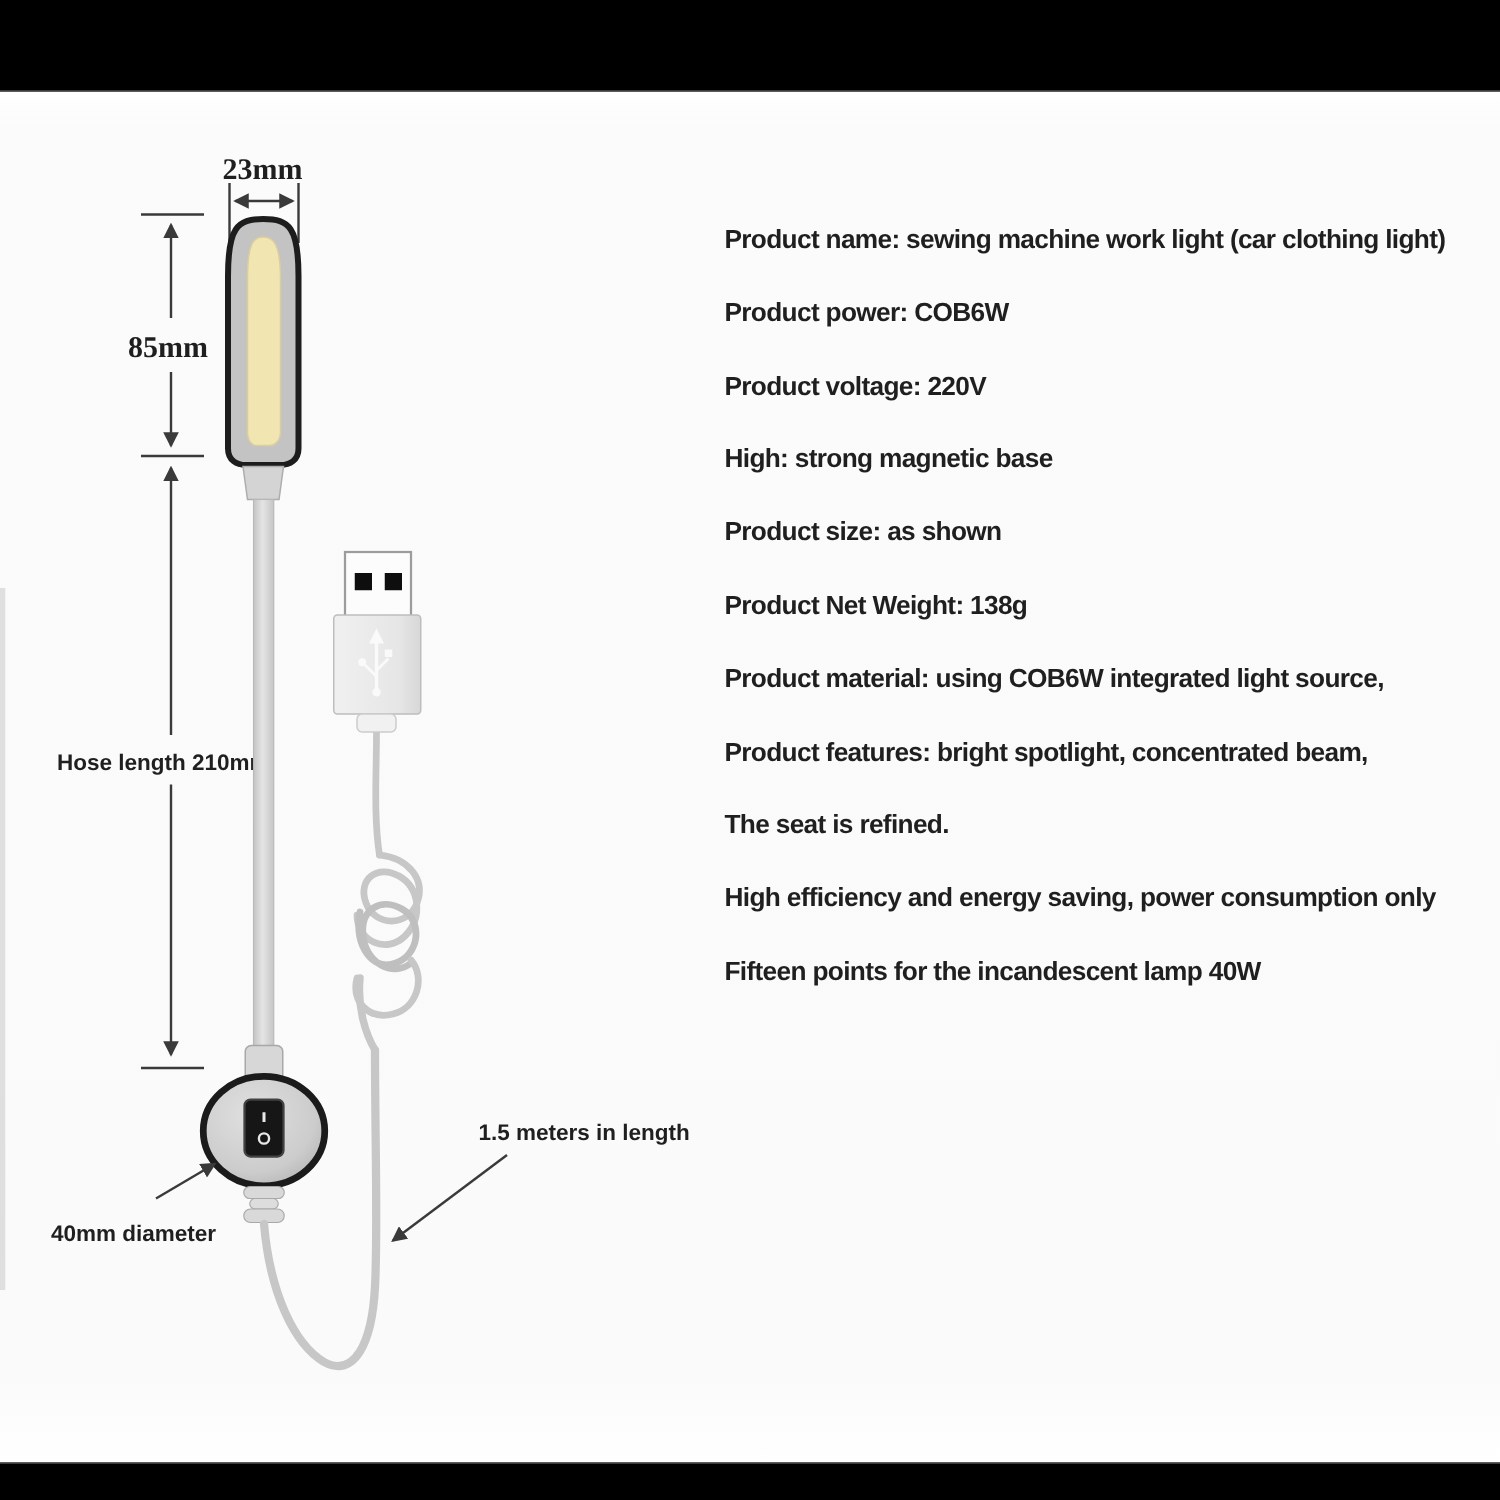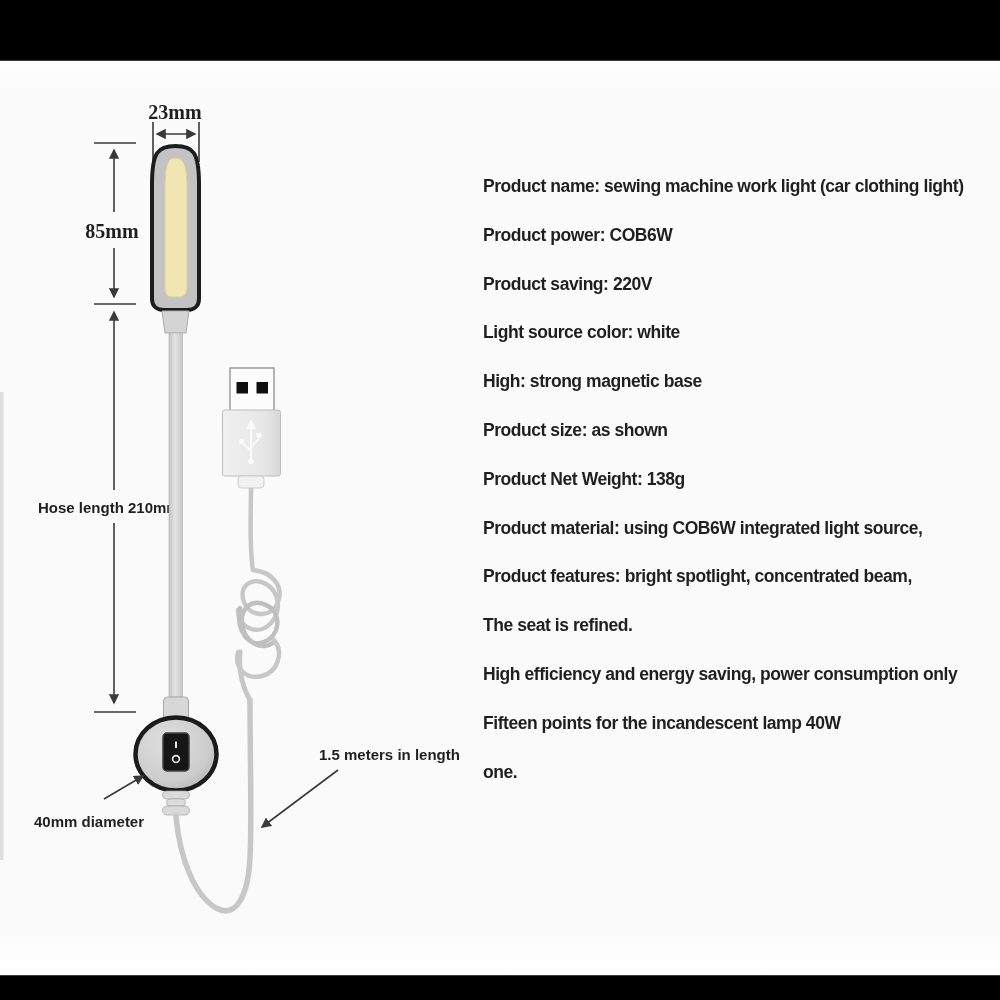--- a/index.html
+++ b/index.html
@@ -15,21 +15,21 @@
   #bar-bottom{bottom:0;height:24px;border-top:1px solid #3c3c3c;}
   #photo-area{
     position:absolute;left:0;top:60px;width:1000px;height:916px;
     background:linear-gradient(180deg,#ffffff 0%,#fbfbfb 3%,#fafafa 94%,#ffffff 100%);
   }
   #diagram-svg{position:absolute;left:0;top:0;}
   .dim-line{stroke:#3a3a3a;stroke-width:1.6;fill:none;}
   .serif-dim{font-family:"Liberation Serif", serif;font-weight:bold;font-size:20px;fill:#1f1f1f;}
   .sans-dim{font-family:"Liberation Sans", sans-serif;font-weight:bold;font-size:15px;fill:#1f1f1f;}
   #spec-column{
-    position:absolute;left:483px;top:174px;width:515px;
+    position:absolute;left:483px;top:147px;width:515px;
   }
   #spec-column p{
     margin:0 0 24.8px 0;height:24px;line-height:24px;
     font-size:17.5px;font-weight:bold;letter-spacing:-0.45px;
     color:#1f1f1f;white-space:nowrap;
   }
 </style>
 </head>
 <body>
 
@@ -139,27 +139,25 @@
 
   <g>
     <line class="dim-line" x1="338" y1="770" x2="262" y2="827" stroke-width="1.8" marker-end="url(#ah)"></line>
     <text class="sans-dim" x="319" y="760">1.5 meters in length</text>
   </g>
 </svg>
 
 <div id="spec-column">
   <p>Product name: sewing machine work light (car clothing light)</p>
   <p>Product power: COB6W</p>
-  <p>Product saving: 220V</p>
-  <p>Light source color: white</p>
+  <p>Product voltage: 220V</p>
   <p>High: strong magnetic base</p>
   <p>Product size: as shown</p>
   <p>Product Net Weight: 138g</p>
   <p>Product material: using COB6W integrated light source,</p>
   <p>Product features: bright spotlight, concentrated beam,</p>
   <p>The seat is refined.</p>
   <p>High efficiency and energy saving, power consumption only</p>
   <p>Fifteen points for the incandescent lamp 40W</p>
-  <p>one.</p>
 </div>
 
 <div id="bar-top" class="letterbox"></div>
 <div id="bar-bottom" class="letterbox"></div>
 
 </body></html>

